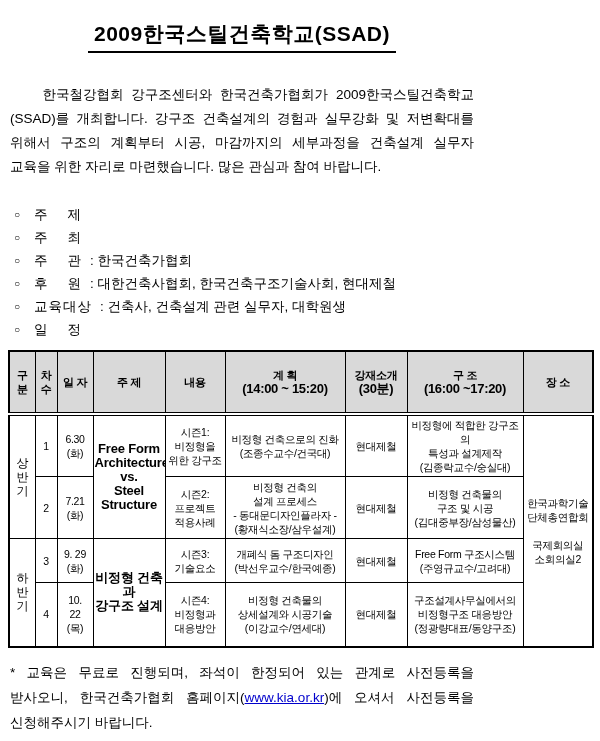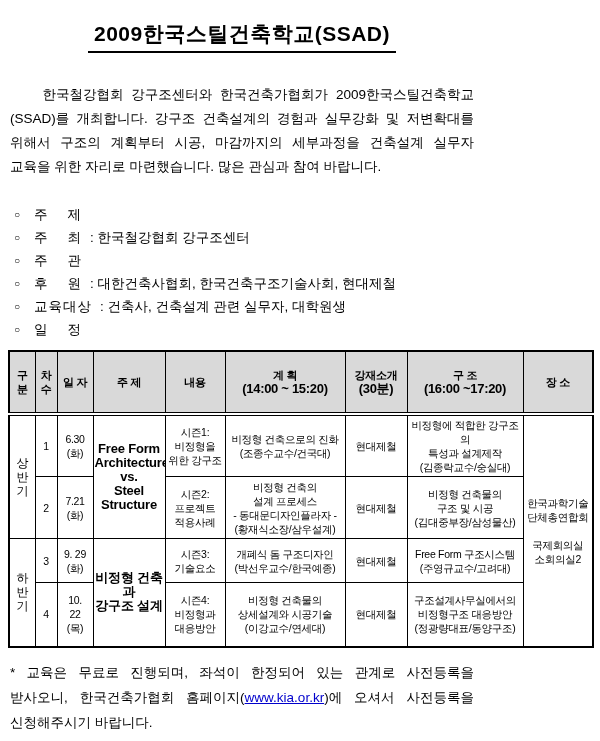--- a/index.html
+++ b/index.html
@@ -82,25 +82,25 @@
   <p class="intro">한국철강협회 강구조센터와 한국건축가협회가 2009한국스틸건축학교(SSAD)를 개최합니다. 강구조 건축설계의 경험과 실무강화 및 저변확대를 위해서 구조의 계획부터 시공, 마감까지의 세부과정을 건축설계 실무자 교육을 위한 자리로 마련했습니다. 많은 관심과 참여 바랍니다.</p>
 
   <div class="info-list">
     <div class="info-row">
       <span class="bullet">○</span>
       <span class="info-label">주    제</span>
     </div>
     <div class="info-row">
       <span class="bullet">○</span>
       <span class="info-label">주    최</span>
-      <span class="info-value">: 한국철강협회 강구조센터</span>
     </div>
     <div class="info-row">
       <span class="bullet">○</span>
       <span class="info-label">주    관</span>
+      <span class="info-value">: 한국건축가협회</span>
     </div>
     <div class="info-row">
       <span class="bullet">○</span>
       <span class="info-label">후    원</span>
       <span class="info-value">: 대한건축사협회, 한국건축구조기술사회, 현대제철</span>
     </div>
     <div class="info-row">
       <span class="bullet">○</span>
       <span class="info-label">교육대상</span>
       <span class="info-value">: 건축사, 건축설계 관련 실무자, 대학원생</span>

